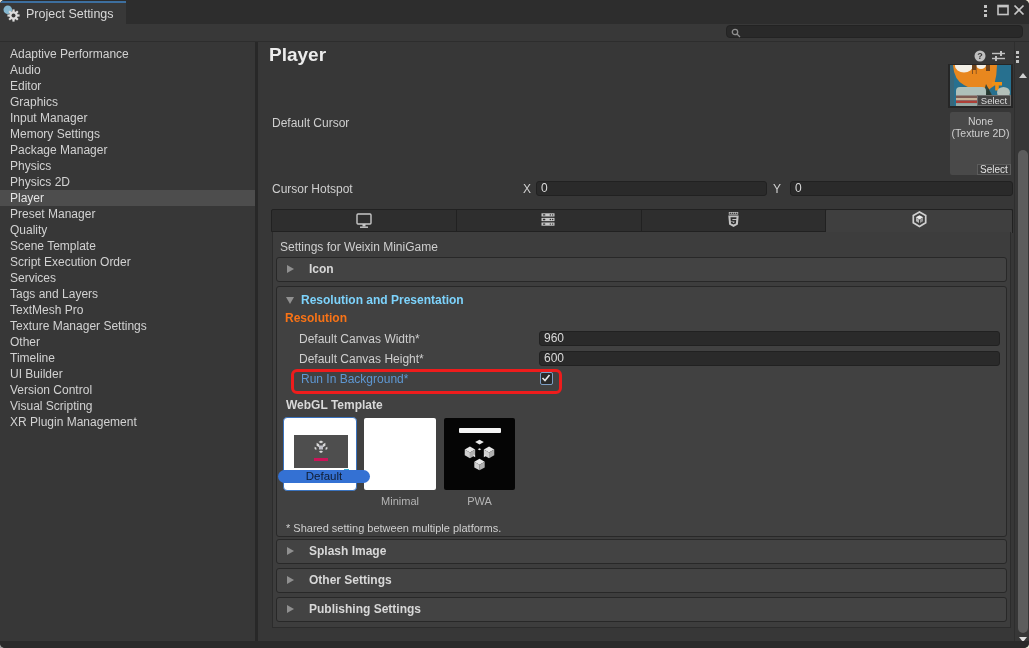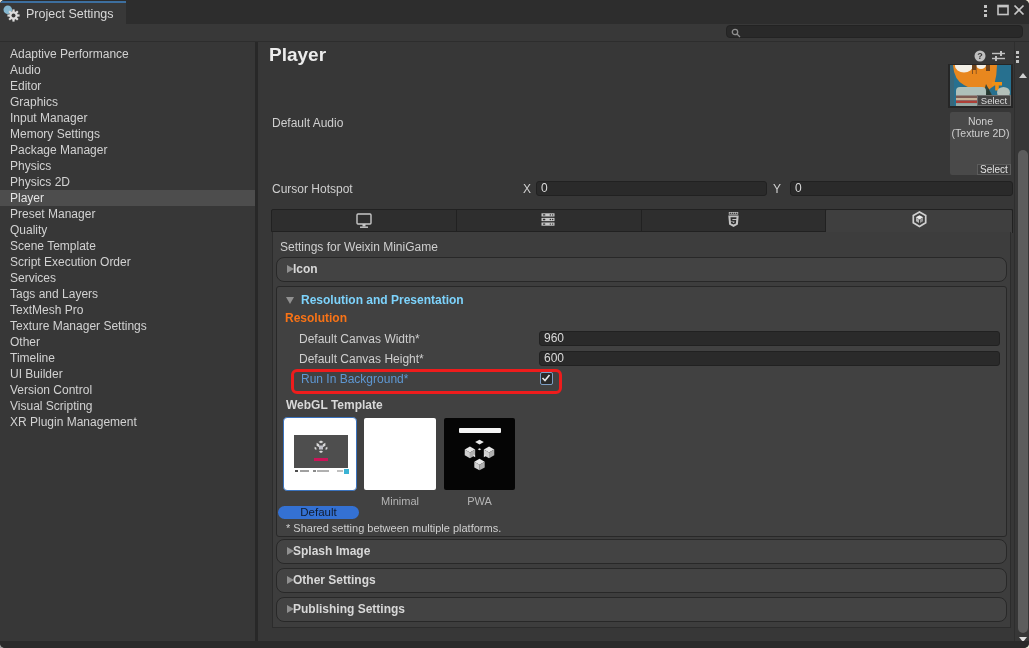--- a/index.html
+++ b/index.html
@@ -24,21 +24,21 @@
   .item { position:absolute; left:0; width:255px; height:16px; line-height:16px; padding-left:10px; color:#d2d2d2; }
   .sel { background:#4d4d4d; color:#e4e4e4; }
 
   
   #panel { position:absolute; left:258px; top:42px; width:756px; height:599px; background:#373737; }
   .lbl { position:absolute; color:#cfcfcf; }
   .bold { font-weight:bold; }
   .field { position:absolute; height:15px; background:#2a2a2a; border:1px solid #212121; border-radius:3px; color:#dadada; line-height:13px; padding-left:4px; }
 
   
-  .acc { position:absolute; left:276px; width:731px; height:25px; background:#434343; border:1px solid #282828; border-radius:8px; line-height:23px; font-weight:bold; color:#d8d8d8; padding-left:16px; }
+  .acc { position:absolute; left:276px; width:731px; height:25px; background:#434343; border:1px solid #282828; border-radius:3px; line-height:23px; font-weight:bold; color:#d8d8d8; padding-left:32px; }
   .tri-r { position:absolute; width:0; height:0; border-left:7px solid #909090; border-top:4.5px solid transparent; border-bottom:4.5px solid transparent; }
   .tri-d { position:absolute; width:0; height:0; border-top:7px solid #909090; border-left:4.5px solid transparent; border-right:4.5px solid transparent; }
 
   
   #sbar { position:absolute; left:1014px; top:42px; width:15px; height:599px; background:#373737; border-left:1px solid #2e2e2e; }
   #sthumb { position:absolute; left:1017.5px; top:150px; width:10px; height:483px; background:#5d5d5d; border-radius:5px; }
   .sarrow-up { position:absolute; width:0; height:0; border-bottom:5px solid #d0d0d0; border-left:4.2px solid transparent; border-right:4.2px solid transparent; }
   .sarrow-dn { position:absolute; width:0; height:0; border-top:5px solid #dedede; border-left:4.2px solid transparent; border-right:4.2px solid transparent; }
 
   #bottomstrip { position:absolute; left:0; top:641px; width:1029px; height:7px; background:#2a2a2a; }
@@ -157,21 +157,21 @@
       <rect x="6" y="33.1" width="29" height="2.4" fill="#c8b49a"></rect>
       <rect x="6" y="35.5" width="29" height="2.6" fill="#ad4038"></rect>
       <rect x="6" y="38.1" width="29" height="2.9" fill="#9aaaa4"></rect>
       <ellipse cx="53.5" cy="27.5" rx="6.5" ry="5.5" fill="#b3c0ba"></ellipse>
       <path d="M51 31 h5 v4 q-2.5 1.5 -5 0 Z" fill="#93a39d"></path>
       <path d="M46 33 q3 -1 4 1 M47 36 q2 -1.5 4 0" stroke="#e8e8e8" stroke-width="1" fill="none"></path>
     </svg>
   </div>
   <div class="abs" style="left:977px;top:95px;width:34px;height:11px;background:#434343;border:1px solid #6f6f6f;color:#dedede;font-size:9.5px;line-height:9px;text-align:center">Select</div>
 
-  <div class="lbl" style="left:272px;top:116px">Default Audio</div>
+  <div class="lbl" style="left:272px;top:116px">Default Cursor</div>
 
   <div class="abs" style="left:950px;top:112px;width:61px;height:63px;background:#494949;border-radius:2px"></div>
   <div class="abs" style="left:950px;top:116px;width:61px;text-align:center;color:#cfcfcf;font-size:10.5px;line-height:11.5px">None<br>(Texture 2D)</div>
   <div class="abs" style="left:977px;top:164px;width:34px;height:11px;background:#3f3f3f;border:1px solid #5c5c5c;color:#e2e2e2;font-size:10px;line-height:10px;text-align:center">Select</div>
 
   <div class="lbl" style="left:272px;top:182px">Cursor Hotspot</div>
   <div class="lbl" style="left:523px;top:182px">X</div>
   <div class="field" style="left:536px;top:181px;width:231px">0</div>
   <div class="lbl" style="left:773px;top:182px">Y</div>
   <div class="field" style="left:790px;top:181px;width:223px">0</div>
@@ -282,21 +282,21 @@
           <path d="M30 14.8 L24 11.4 V18 L30 21.4 Z" fill="#d0d0d0"></path>
         <path d="M19 22 L25 25.4 L19 28.8 L13 25.4 Z"></path>
           <path d="M19 28.8 L25 25.4 V32 L19 35.4 Z" fill="#b0b0b0"></path>
           <path d="M19 28.8 L13 25.4 V32 L19 35.4 Z" fill="#d0d0d0"></path>
         <path d="M19 10 L21 11.1 L19 12.2 L17 11.1 Z"></path>
         <path d="M12 17 L14 18.1 L14 20.3 L12 19.2 Z"></path>
           <path d="M26 17 L24 18.1 L24 20.3 L26 19.2 Z"></path>
       </g>
     </svg>
   </div>
-  <div class="abs" style="left:278px;top:506px;width:81px;height:13px;background:#3471d3;border-radius:7px;color:#101c30;text-align:center;line-height:13px;font-size:11.5px">Default</div>
+  <div class="abs" style="left:278px;top:470px;width:92px;height:13px;background:#3471d3;border-radius:7px;color:#101c30;text-align:center;line-height:13px;font-size:11.5px">Default</div>
   <div class="abs" style="left:364px;top:495px;width:72px;text-align:center;color:#b4b4b4;font-size:11px">Minimal</div>
   <div class="abs" style="left:444px;top:495px;width:71px;text-align:center;color:#b4b4b4;font-size:11px">PWA</div>
 
   <div class="lbl" style="left:286px;top:522px;font-size:11px">* Shared setting between multiple platforms.</div>
 
   <div class="acc" style="top:539px">Splash Image</div>
   <div class="tri-r" style="left:287px;top:547px"></div>
   <div class="acc" style="top:568px">Other Settings</div>
   <div class="tri-r" style="left:287px;top:576px"></div>
   <div class="acc" style="top:597px">Publishing Settings</div>

